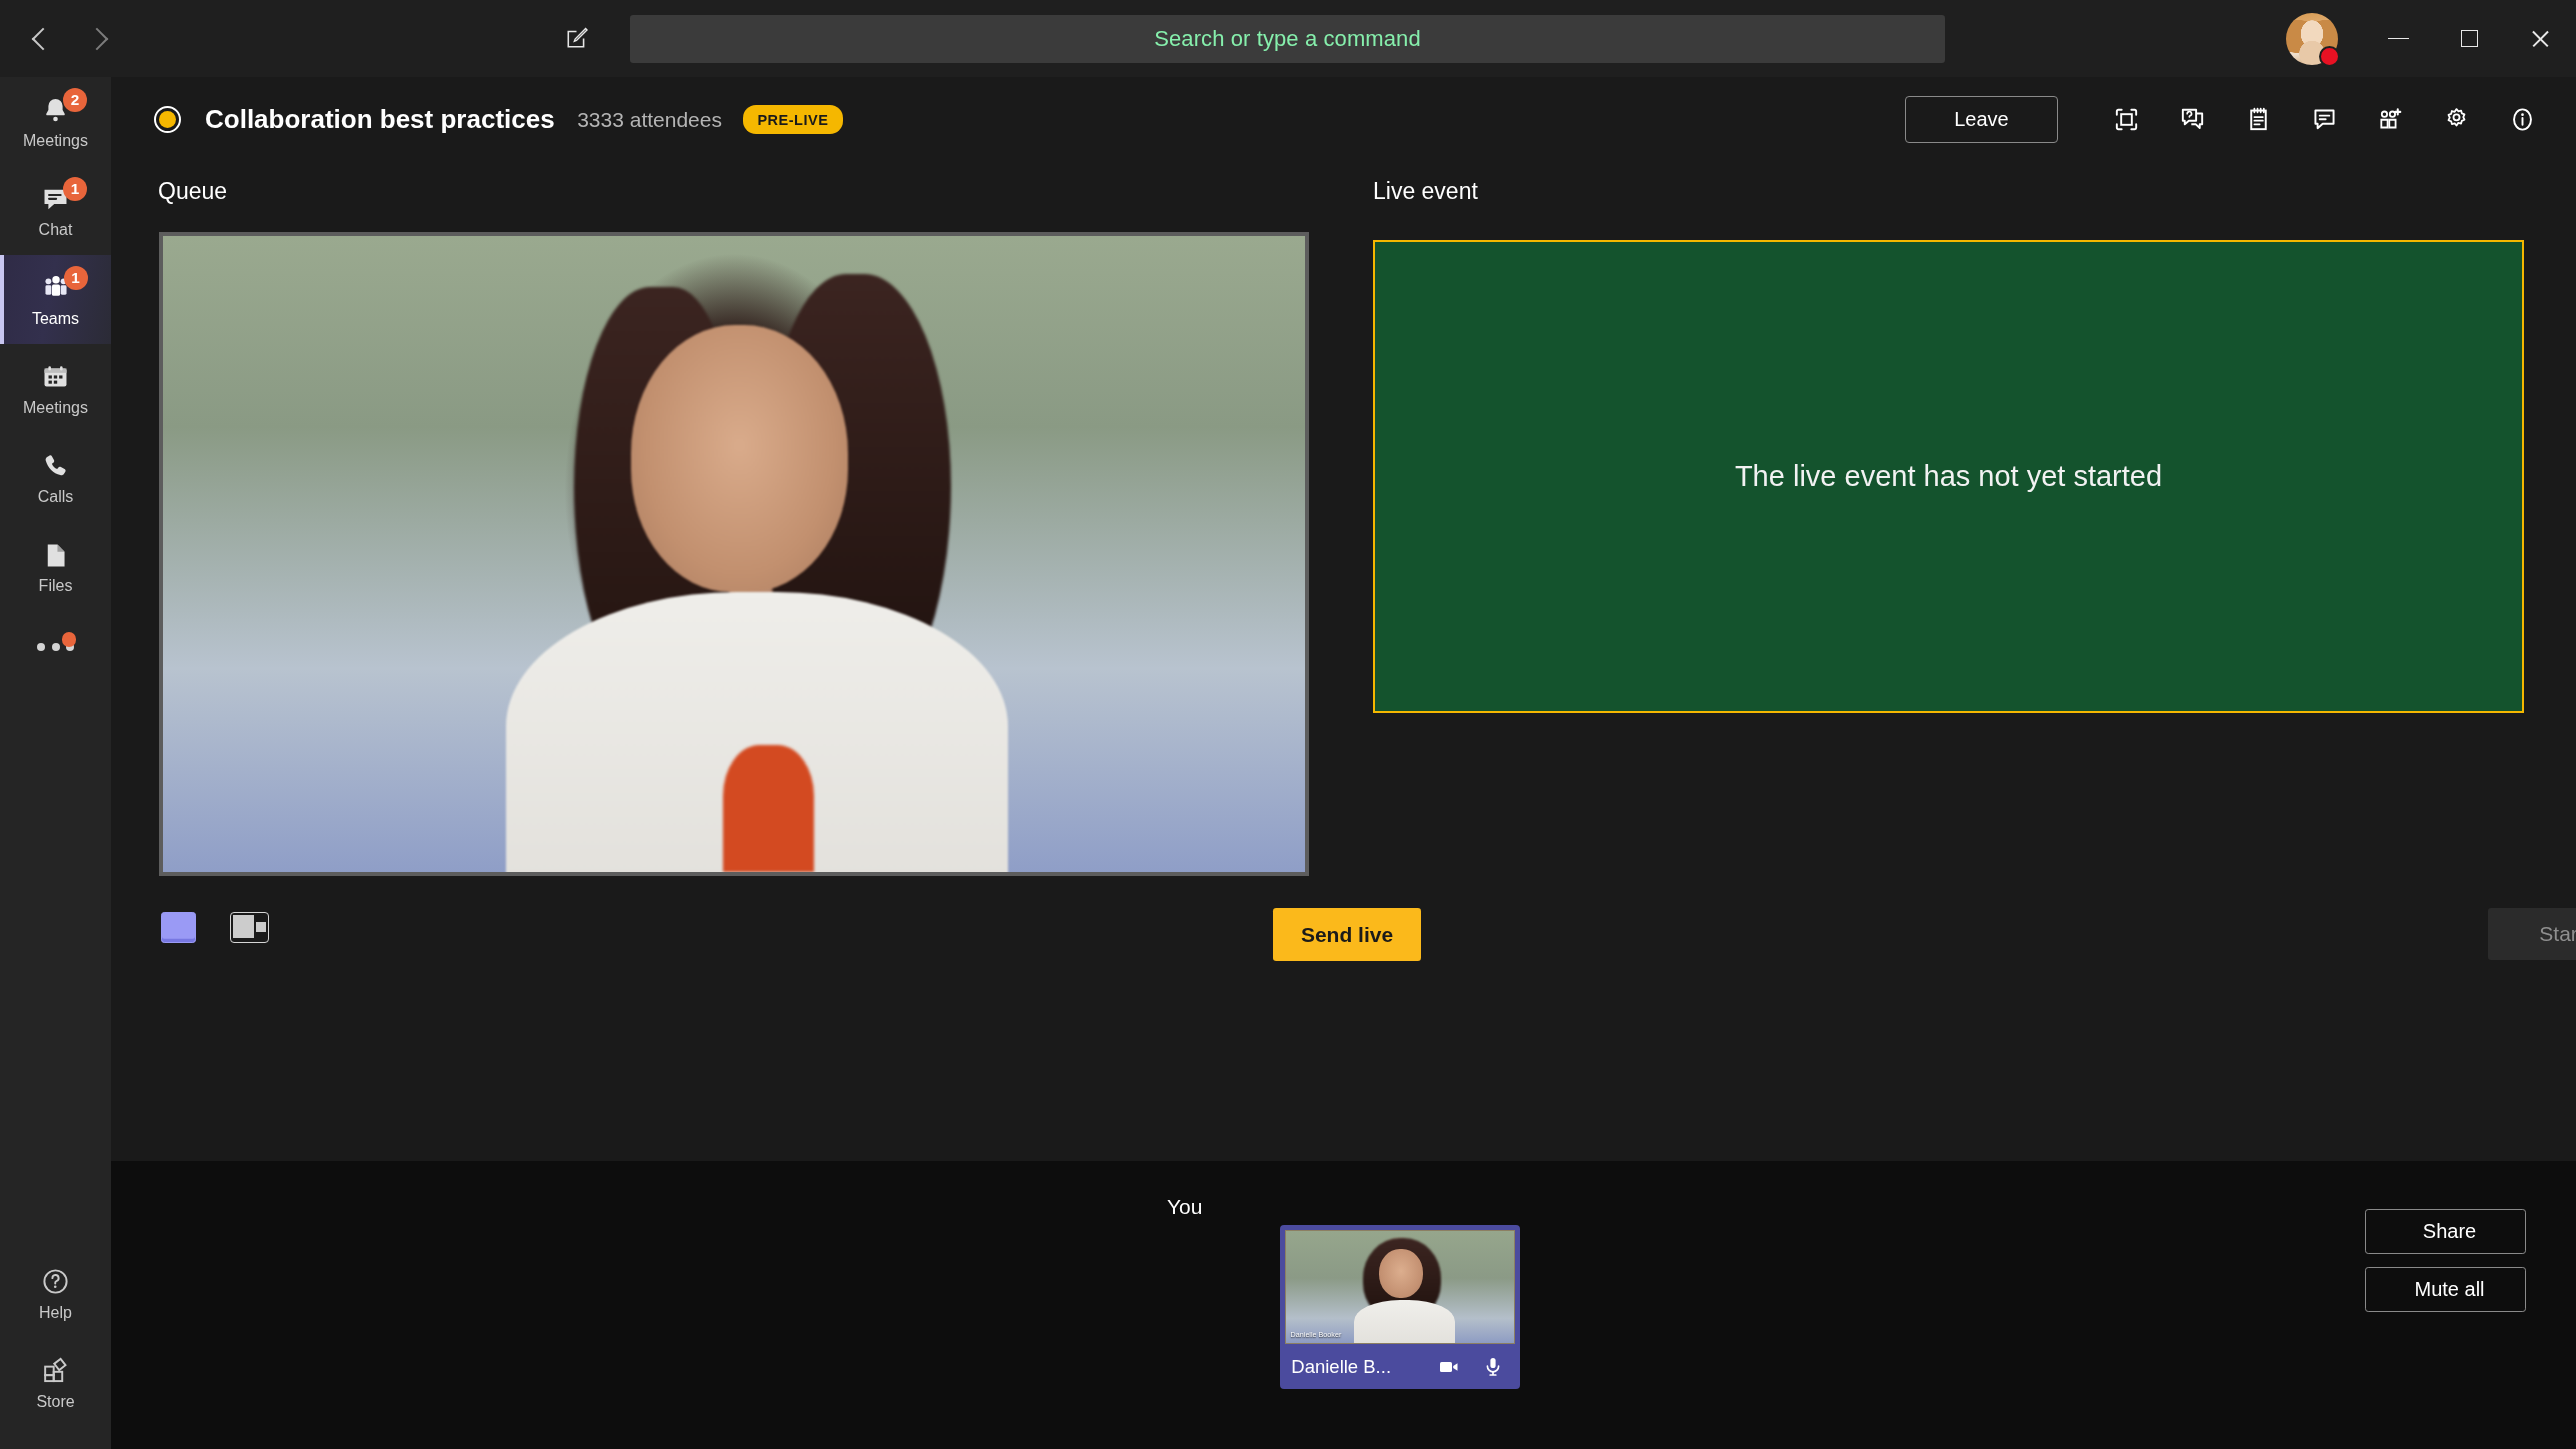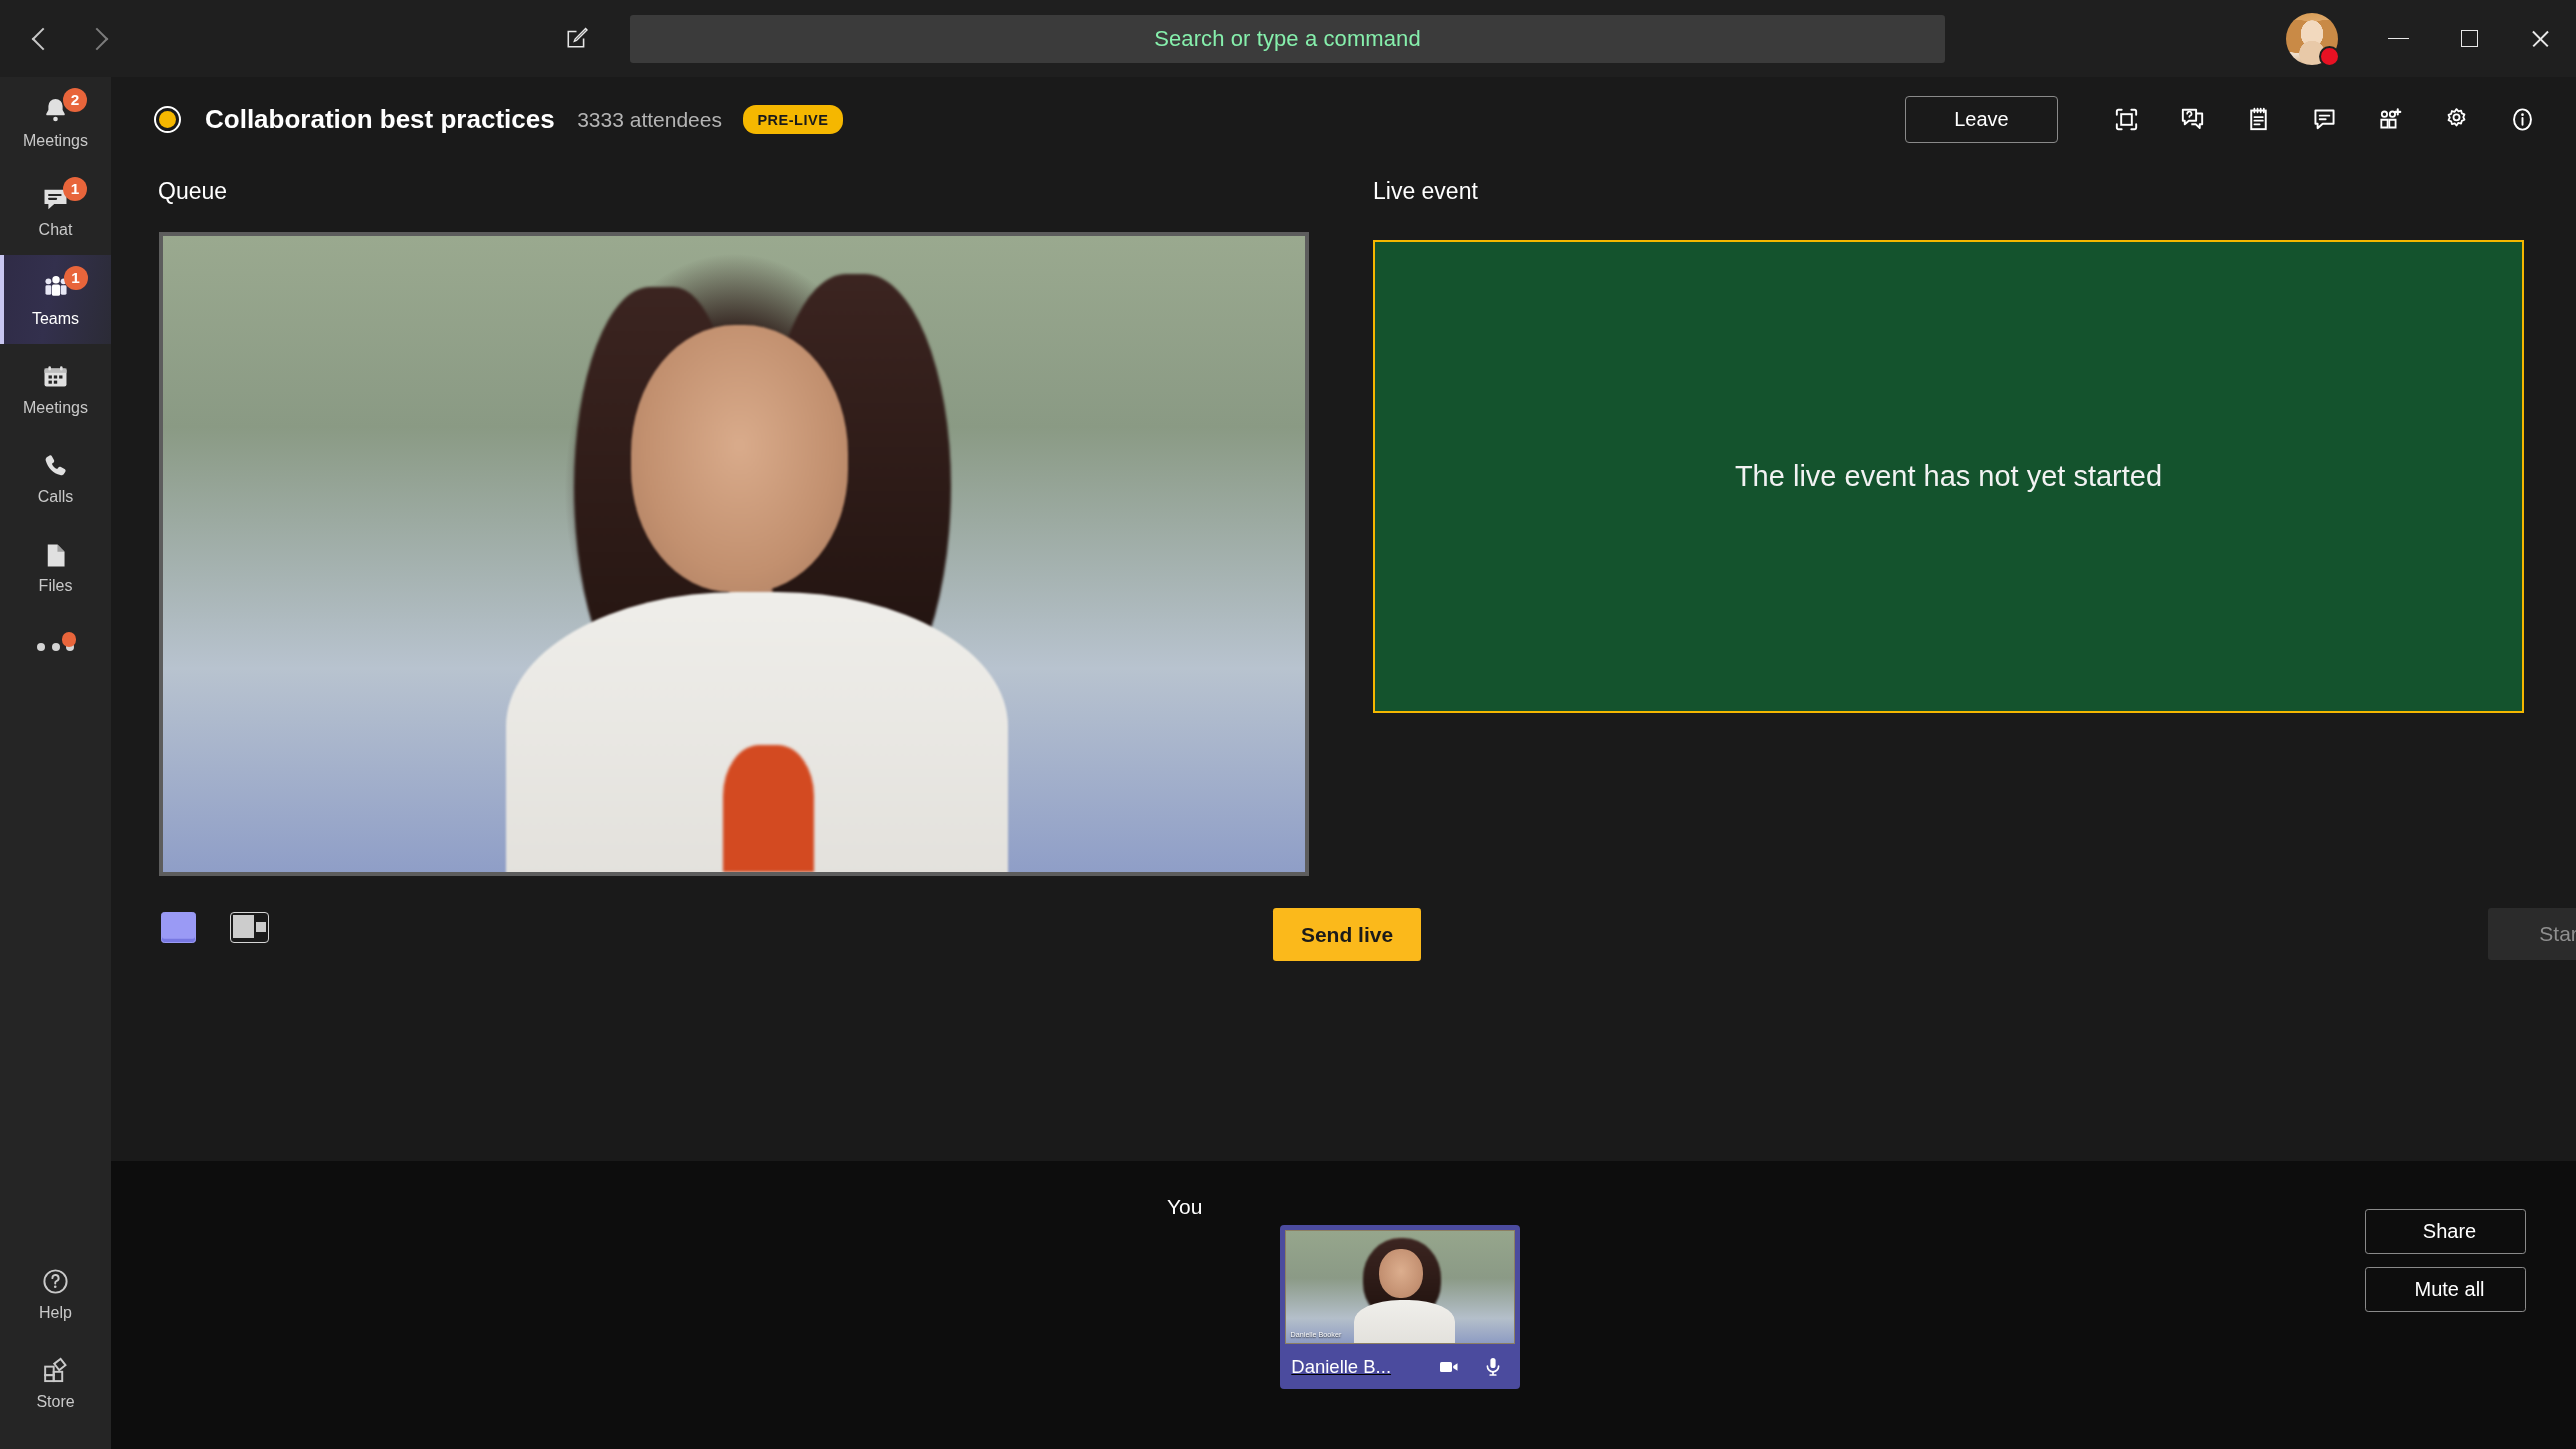--- a/index.html
+++ b/index.html
@@ -238,21 +238,21 @@
   .yv-hair { position: absolute; left: 34%; top: 6%; width: 34%; height: 74%;
     background: linear-gradient(180deg, #3c2521, #20120e); border-radius: 48% 48% 44% 44%; filter: blur(1.2px); }
   .yv-face { position: absolute; left: 41%; top: 16%; width: 19%; height: 44%;
     background: radial-gradient(ellipse at 50% 45%, #dcae8e 0%, #c49172 64%, #a97b5f 100%);
     border-radius: 48%; filter: blur(0.6px); }
   .yv-shirt { position: absolute; left: 30%; top: 62%; width: 44%; height: 42%;
     background: linear-gradient(180deg, #f0efeb, #e2e0db); border-radius: 46% 46% 0 0; filter: blur(0.6px); }
   .yv-name { position: absolute; left: 4.8px; bottom: 4px; font-size: 7.2px; color: #ffffff; text-shadow: 0 0.8px 1.6px rgba(0,0,0,.8); }
   .you-bar {
     position: absolute; left: 0; bottom: 0; width: 240px; height: 45px;
-    display: flex; align-items: center; padding: 0 11.3px; gap: 12px; text-decoration: underline;
+    display: flex; align-items: center; padding: 0 11.3px; gap: 12px;
   }
   .you-name { font-size: 18.5px; color: #ffffff; flex: 1; white-space: nowrap; overflow: hidden; }
   .you-ctrl { width: 32px; display: flex; align-items: center; justify-content: center; cursor: pointer; }
 
   .bottom-right-btns { position: absolute; right: 50px; top: 48px; display: flex; flex-direction: column; gap: 13px; }
   .obtn {
     width: 161px; height: 45px; border: 1.6px solid #8a8a8a; border-radius: 3.2px;
     background: transparent; color: #ffffff; font-size: 20px;
     font-family: "Liberation Sans", sans-serif; cursor: pointer; padding-left: 8px;
   }

